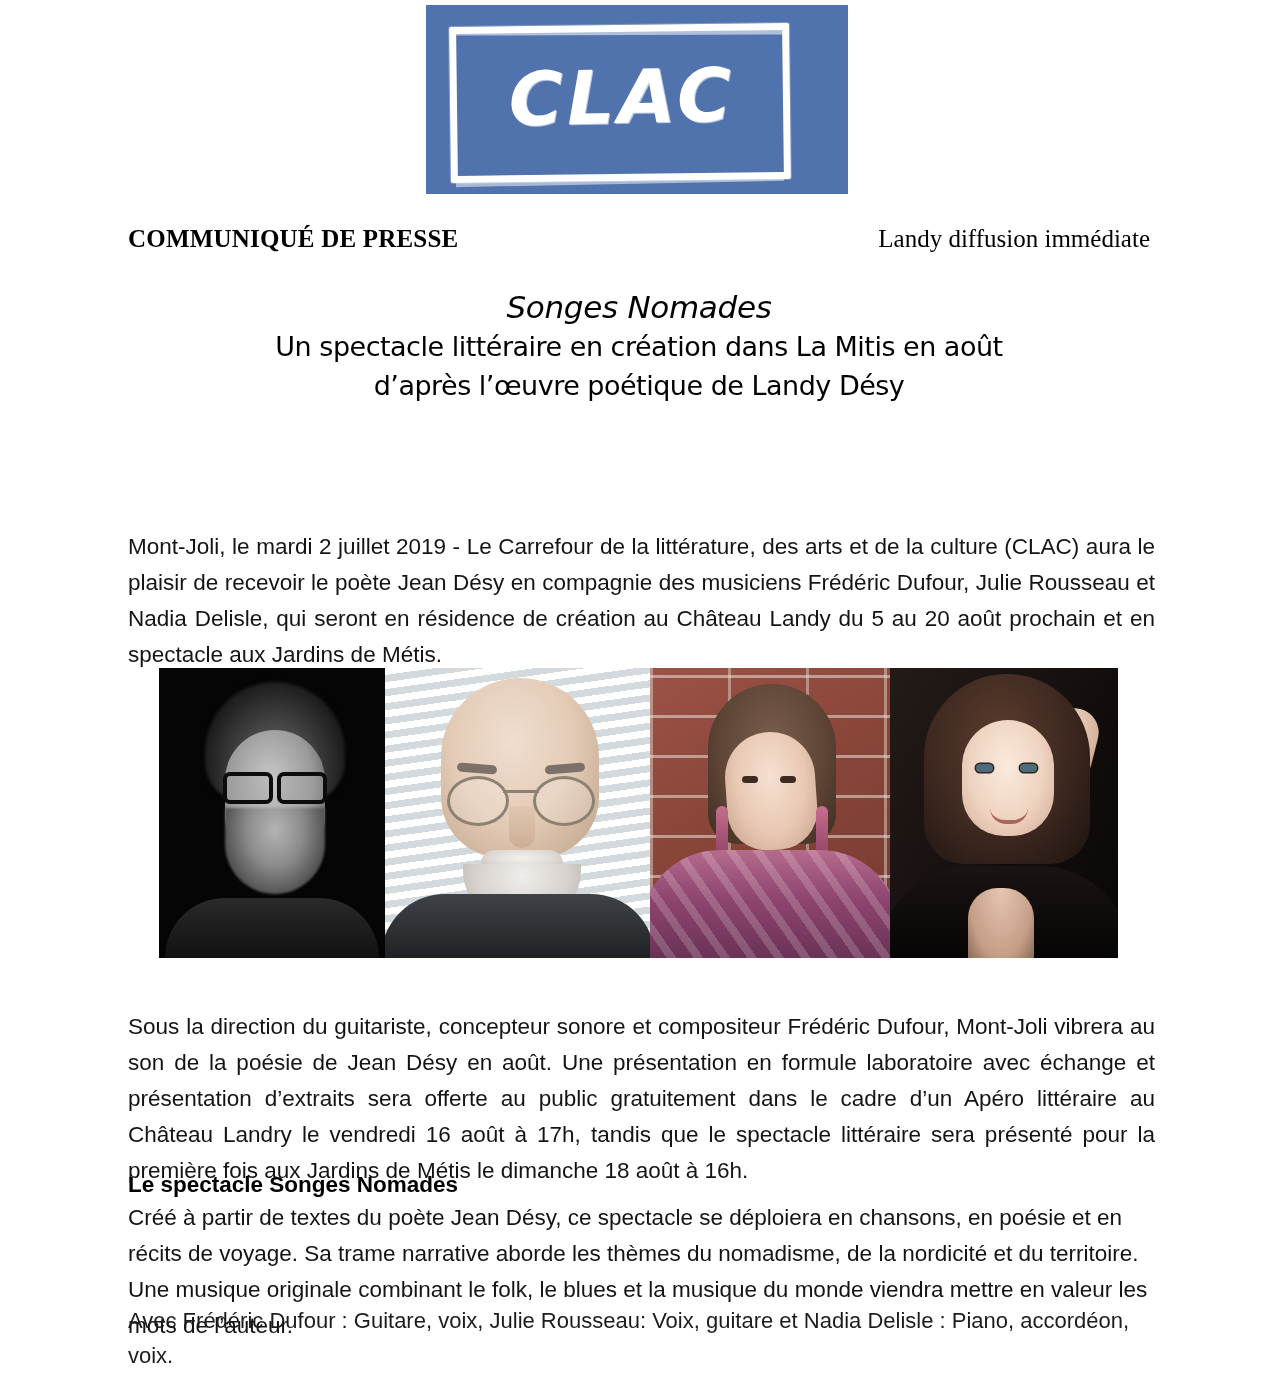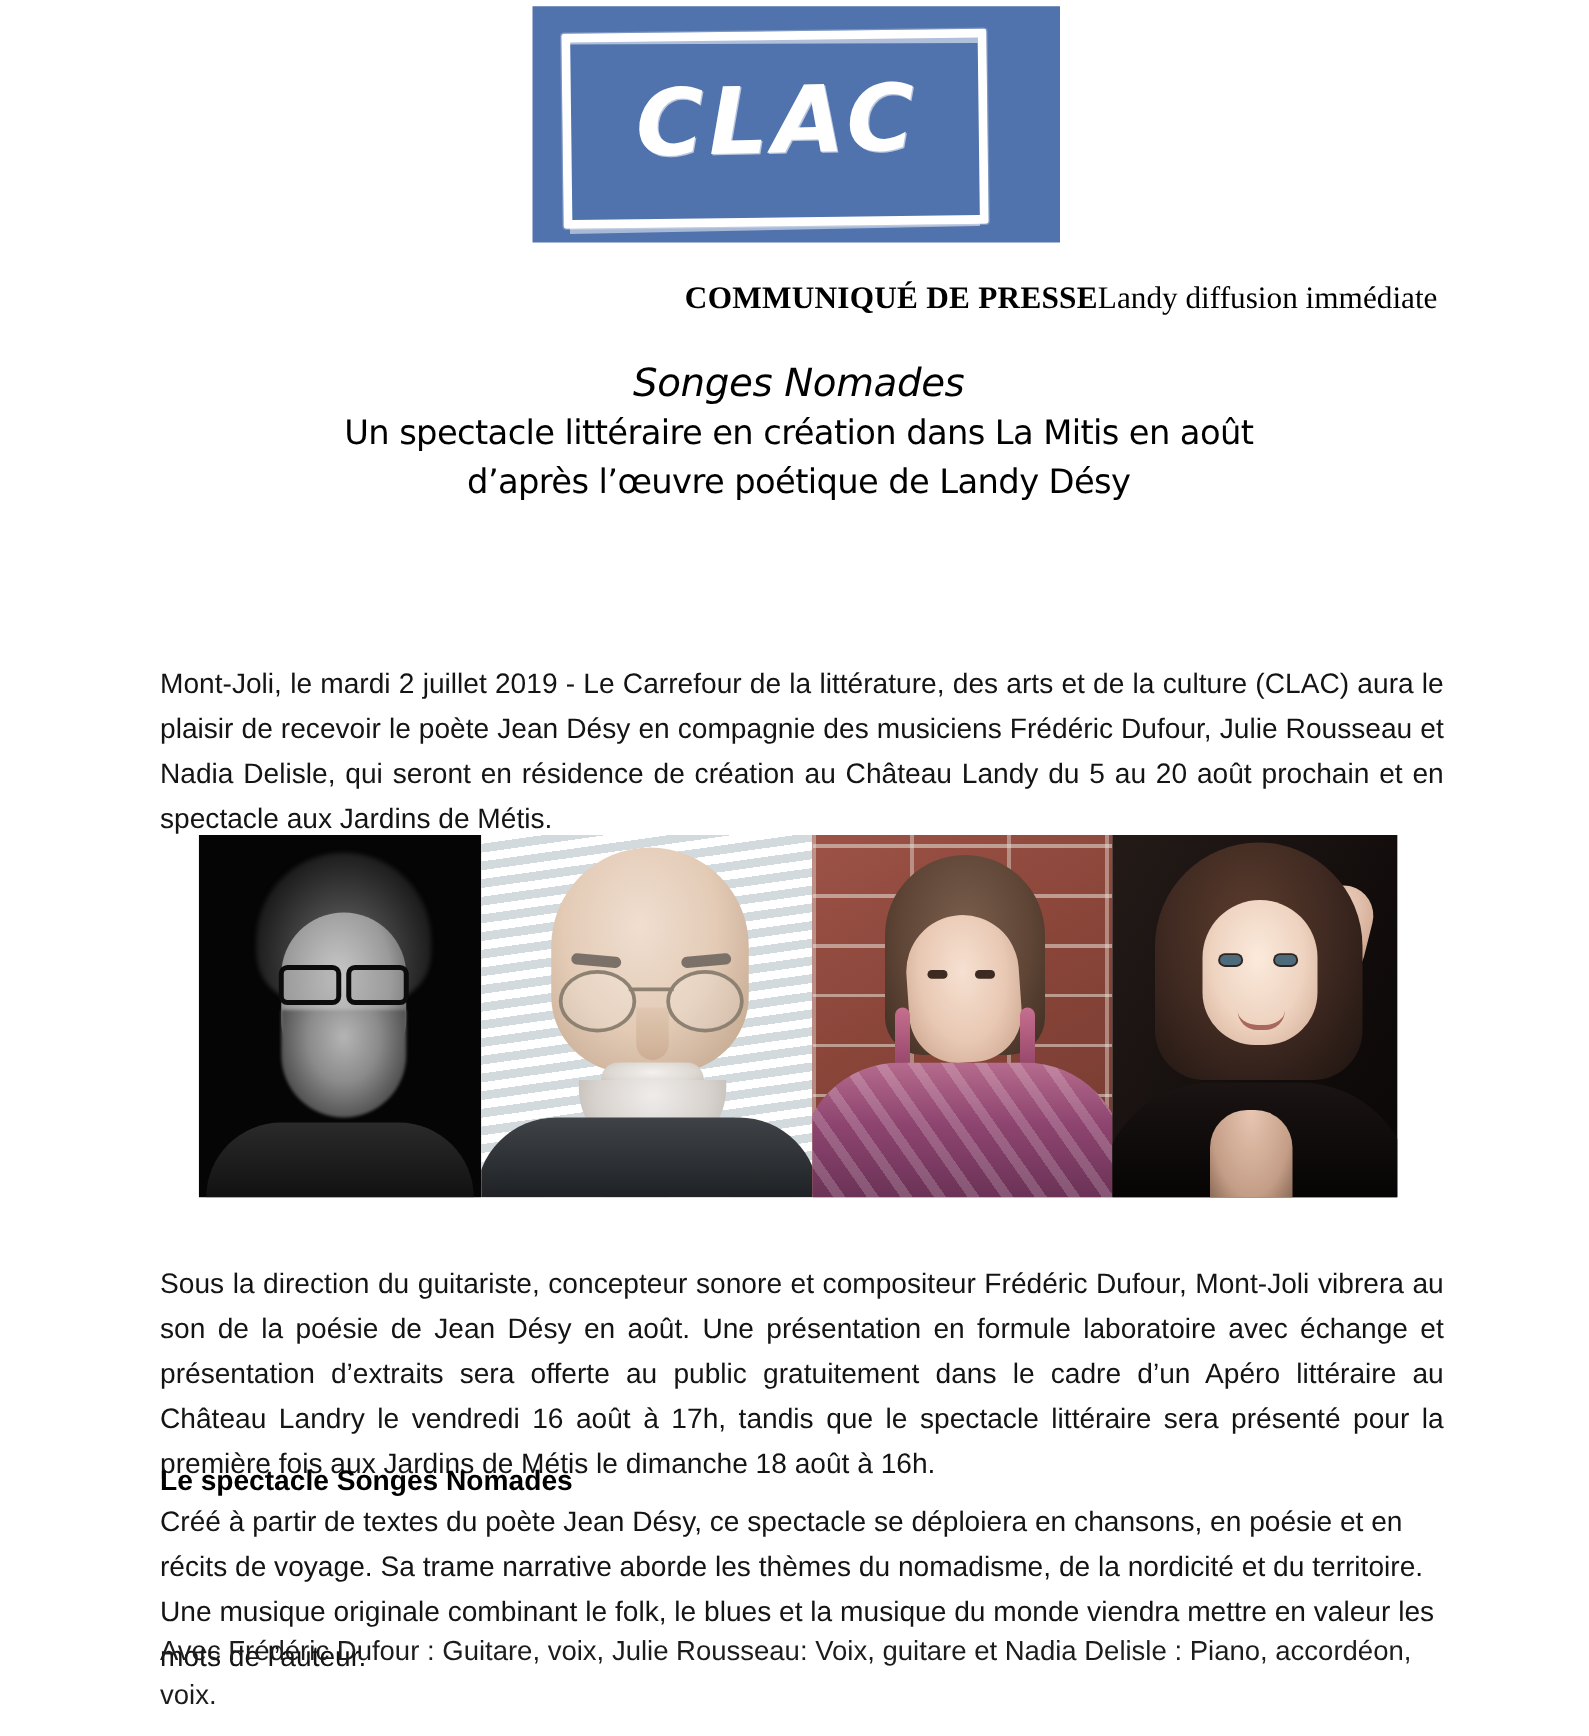--- a/index.html
+++ b/index.html
@@ -72,21 +72,21 @@
     text-shadow: 1px 1px 0 rgba(255,255,255,0.6);
   }
 
   
   #header-row {
     position: absolute;
     left: 128px;
     top: 225px;
     width: 1022px;
     display: flex;
-    justify-content: flex-end;
+    justify-content: space-between;
     align-items: baseline;
     font-family: "Liberation Serif", "DejaVu Serif", serif;
   }
   #press-release-label {
     font-weight: bold;
     font-size: 25px;
     letter-spacing: 0.2px;
   }
   #immediate-release-label {
     font-size: 25px;

